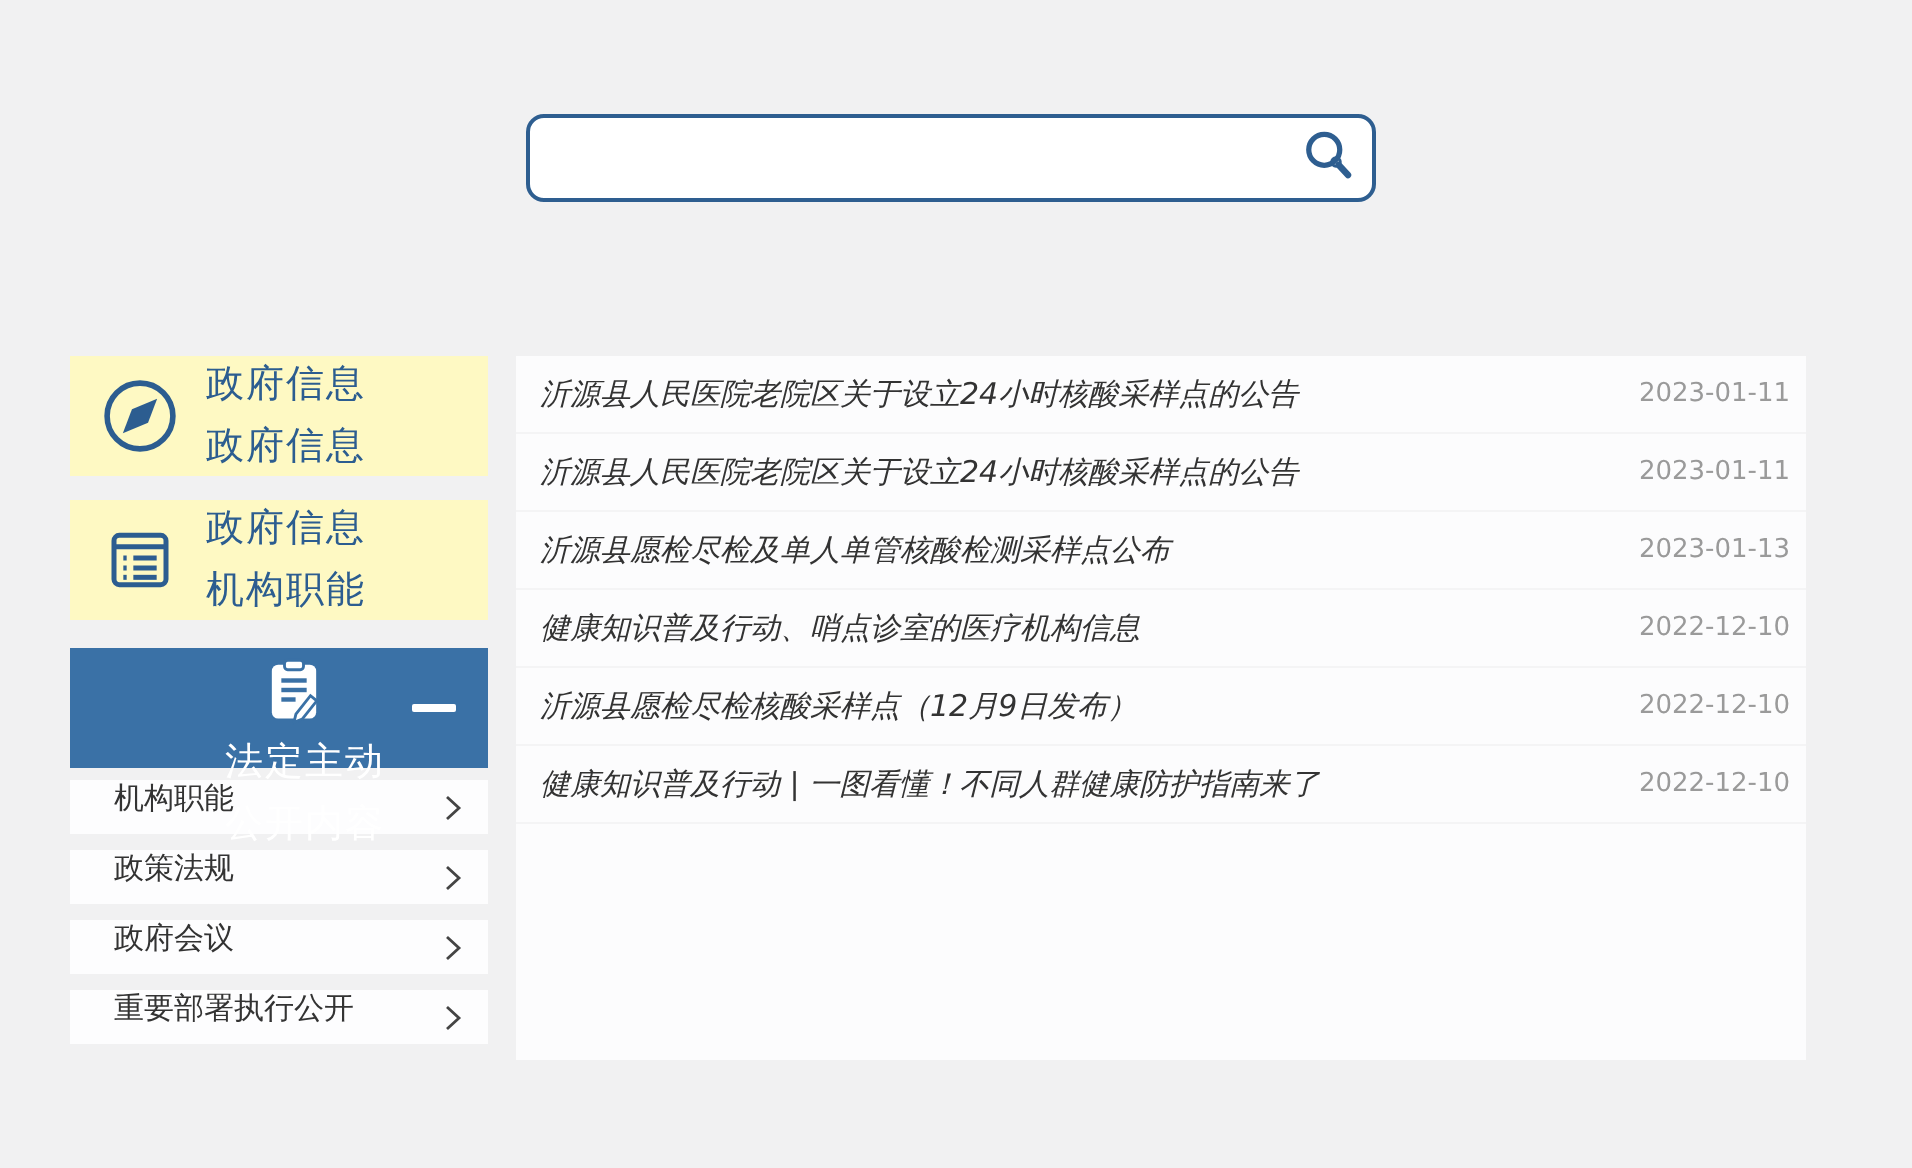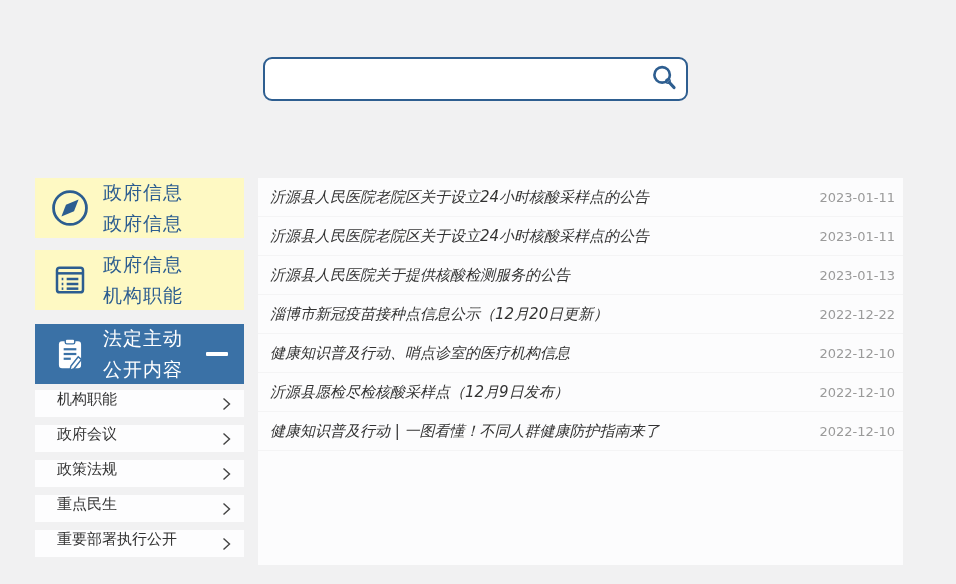--- a/index.html
+++ b/index.html
@@ -33,21 +33,21 @@
   .sidebar { width:209px; margin-right:14px; }
   .news-panel { width:645px; background:#fcfcfd; padding:0 0 0 0; }
 
   
   .side-group {
     height:60px; background:#fef9c3; display:flex; align-items:center;
     padding-left:14px; cursor:pointer; position:relative;
   }
   .side-group.g1 { margin-bottom:12px; }
   .side-group.g2 { margin-bottom:14px; }
-  .side-group.active { background:#3a71a6; margin-bottom:6px; }
+  .side-group.active { background:#3a71a6; margin-bottom:6px;flex-direction:column; }
   .g-icon { width:42px; height:42px; display:flex; align-items:center; justify-content:center; flex:none; }
   .g-label {
     margin-left:12px; font-size:19px; line-height:31px; color:#2c5d90;
     letter-spacing:1px; white-space:nowrap;
   }
   .side-group.active .g-label { color:#ffffff; }
   .minus-bar {
     position:absolute; right:16px; top:50%; margin-top:-2px;
     width:22px; height:4px; background:#fff; border-radius:1px;
   }
@@ -153,37 +153,29 @@
 
     <div class="side-item">
       <span class="lbl">机构职能</span>
       <span class="arrow-ico">
         <svg width="9" height="14" viewBox="0 0 9 14" fill="none">
             <polyline points="1.5,1.5 7.5,7 1.5,12.5" stroke="#444" stroke-width="1.4"></polyline>
           </svg>
       </span>
     </div>
     <div class="side-item">
+      <span class="lbl">政策法规</span>
+      <span class="arrow-ico">
+        <svg width="9" height="14" viewBox="0 0 9 14" fill="none">
+            <polyline points="1.5,1.5 7.5,7 1.5,12.5" stroke="#444" stroke-width="1.4"></polyline>
+          </svg>
+      </span>
+    </div>
+    <div class="side-item">
       <span class="lbl">政府会议</span>
-      <span class="arrow-ico">
-        <svg width="9" height="14" viewBox="0 0 9 14" fill="none">
-            <polyline points="1.5,1.5 7.5,7 1.5,12.5" stroke="#444" stroke-width="1.4"></polyline>
-          </svg>
-      </span>
-    </div>
-    <div class="side-item">
-      <span class="lbl">政策法规</span>
-      <span class="arrow-ico">
-        <svg width="9" height="14" viewBox="0 0 9 14" fill="none">
-            <polyline points="1.5,1.5 7.5,7 1.5,12.5" stroke="#444" stroke-width="1.4"></polyline>
-          </svg>
-      </span>
-    </div>
-    <div class="side-item">
-      <span class="lbl">重点民生</span>
       <span class="arrow-ico">
         <svg width="9" height="14" viewBox="0 0 9 14" fill="none">
             <polyline points="1.5,1.5 7.5,7 1.5,12.5" stroke="#444" stroke-width="1.4"></polyline>
           </svg>
       </span>
     </div>
     <div class="side-item">
       <span class="lbl">重要部署执行公开</span>
       <span class="arrow-ico">
         <svg width="9" height="14" viewBox="0 0 9 14" fill="none">
@@ -196,26 +188,22 @@
   <main class="news-panel">
     <div class="news-row">
       <span class="news-title">沂源县人民医院老院区关于设立24小时核酸采样点的公告</span>
       <span class="news-date">2023-01-11</span>
     </div>
     <div class="news-row">
       <span class="news-title">沂源县人民医院老院区关于设立24小时核酸采样点的公告</span>
       <span class="news-date">2023-01-11</span>
     </div>
     <div class="news-row">
-      <span class="news-title">沂源县人民医院关于提供核酸检测服务的公告</span>
+      <span class="news-title">沂源县愿检尽检及单人单管核酸检测采样点公布</span>
       <span class="news-date">2023-01-13</span>
-    </div>
-    <div class="news-row">
-      <span class="news-title">淄博市新冠疫苗接种点信息公示（12月20日更新）</span>
-      <span class="news-date">2022-12-22</span>
     </div>
     <div class="news-row">
       <span class="news-title">健康知识普及行动、哨点诊室的医疗机构信息</span>
       <span class="news-date">2022-12-10</span>
     </div>
     <div class="news-row">
       <span class="news-title">沂源县愿检尽检核酸采样点（12月9日发布）</span>
       <span class="news-date">2022-12-10</span>
     </div>
     <div class="news-row">

